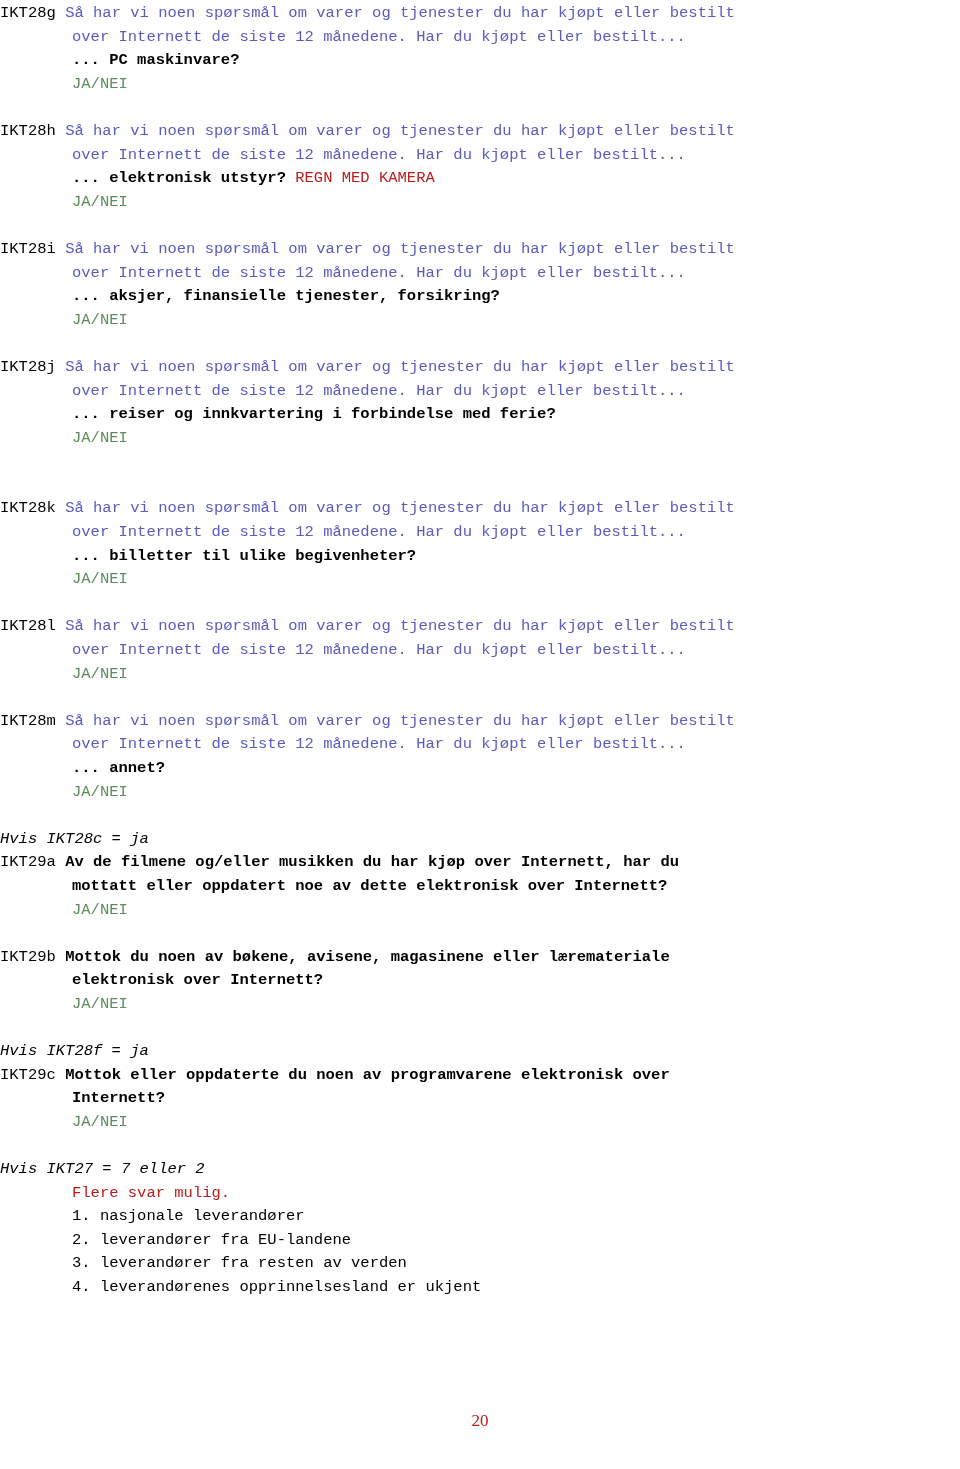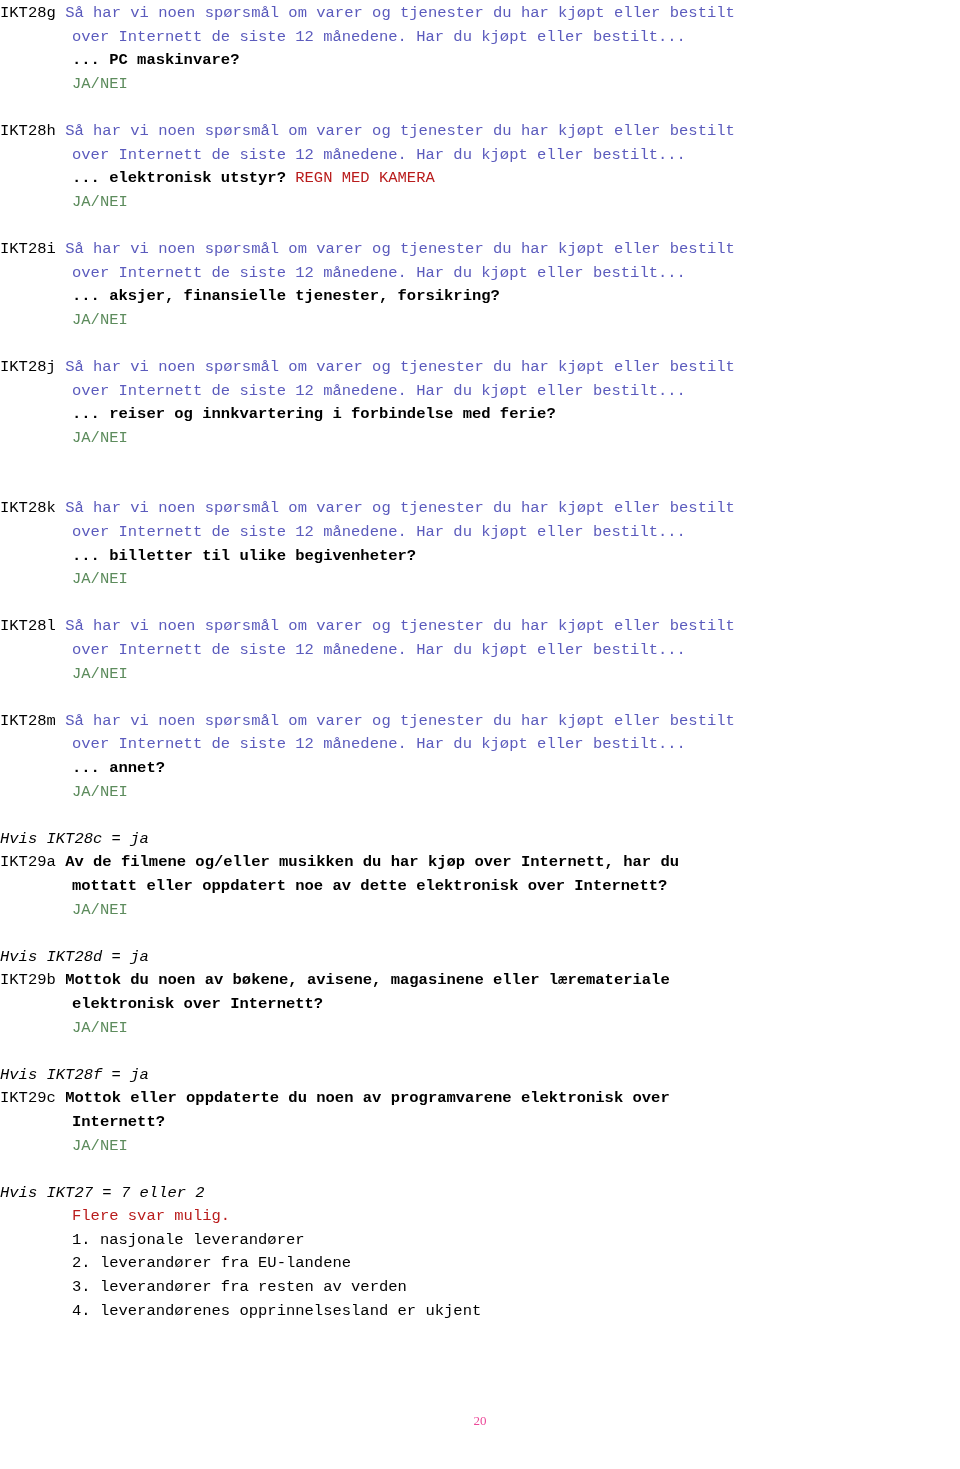--- a/index.html
+++ b/index.html
@@ -65,22 +65,22 @@
   .opt {
     color: #000000;
   }
   .pagenum {
     position: absolute;
     left: 0;
     right: 0;
     bottom: 36px;
     text-align: center;
     font-family: "Liberation Serif", "DejaVu Serif", serif;
-    font-size: 13px;
-    color: #ec4899;
+    font-size: 17px;
+    color: #b91c1c;
   }
 </style>
 </head>
 <body>
 
 <div class="page">
   <div id="blocks-container">
       <div class="block">
         <div class="line"><span class="q-code">IKT28g </span><span class="q-text">Så har vi noen spørsmål om varer og tjenester du har kjøpt eller bestilt</span></div>
         <div class="line ind"><span class="q-text">over Internett de siste 12 månedene. Har du kjøpt eller bestilt...</span></div>
@@ -132,21 +132,20 @@
   <div id="followups-container">
       <div class="gap-sm"></div>
       <div class="block">
         <div class="line"><span class="cond">Hvis IKT28c = ja</span></div>
         <div class="line"><span class="q-code">IKT29a </span><span class="q-item">Av de filmene og/eller musikken du har kjøp over Internett, har du</span></div>
         <div class="line ind"><span class="q-item">mottatt eller oppdatert noe av dette elektronisk over Internett?</span></div>
         <div class="line ind"><span class="ja">JA/NEI</span></div>
       </div>
       <div class="gap-sm"></div>
       <div class="block">
-        <div class="line"><span class="cond">Hvis IKT28d = ja</span></div>
         <div class="line"><span class="q-code">IKT29b </span><span class="q-item">Mottok du noen av bøkene, avisene, magasinene eller læremateriale</span></div>
         <div class="line ind"><span class="q-item">elektronisk over Internett?</span></div>
         <div class="line ind"><span class="ja">JA/NEI</span></div>
       </div>
       <div class="gap-sm"></div>
       <div class="block">
         <div class="line"><span class="cond">Hvis IKT28f = ja</span></div>
         <div class="line"><span class="q-code">IKT29c </span><span class="q-item">Mottok eller oppdaterte du noen av programvarene elektronisk over</span></div>
         <div class="line ind"><span class="q-item">Internett?</span></div>
         <div class="line ind"><span class="ja">JA/NEI</span></div>

